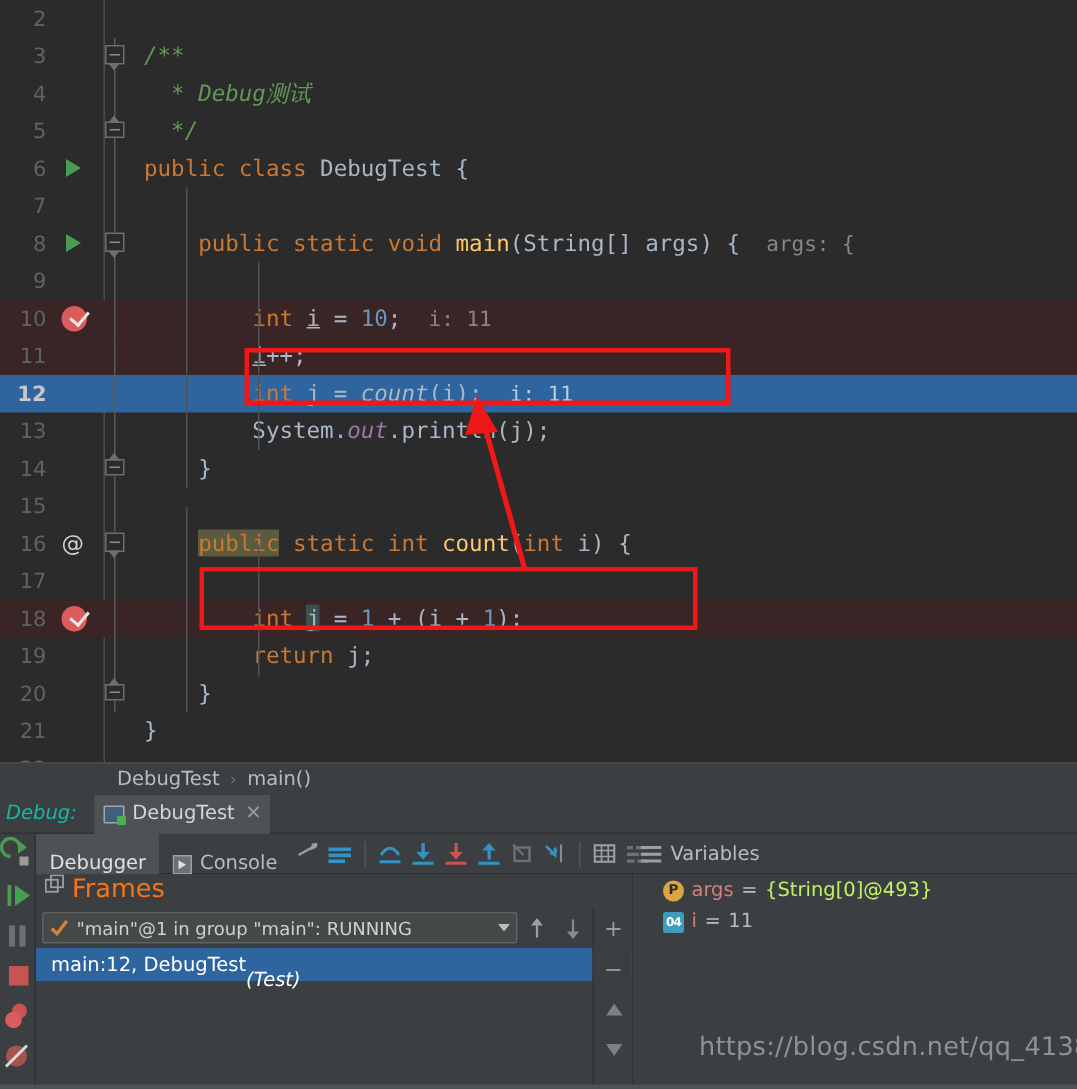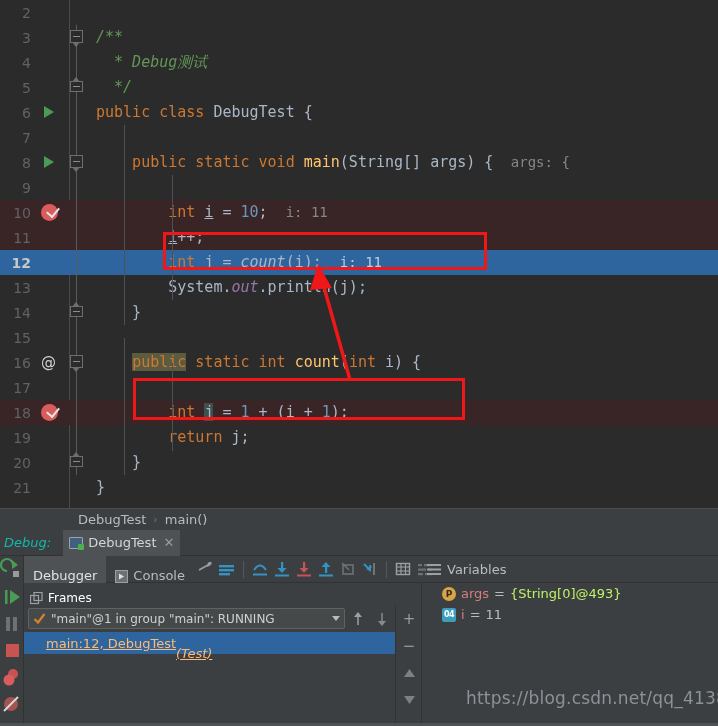--- a/index.html
+++ b/index.html
@@ -201,22 +201,22 @@
     width: 22px; height: 27px; position: relative;
     display: flex; align-items: center; justify-content: center;
   }
 
   
   .frames-pane {
     position: absolute; left: 24px; top: 53px; width: 398px; height: 143px;
     background: #3c3f41; border-right: 1px solid #323232;
   }
   .pane-header {
-    height: 22px; display: flex; align-items: flex-end;
-    padding-left: 6px; gap: 5px; font-size: 12px; color: #ffffff;
+    height: 22px; display: flex; align-items: flex-start;
+    padding-left: 6px; gap: 5px; font-size: 17px; color: #f97316;
     background: #3c3f41;
   }
   .frames-controls {
     height: 27px; display: flex; align-items: center; padding: 0 4px; gap: 2px;
   }
   .thread-select {
     flex: 1 1 auto; height: 21px; display: flex; align-items: center; gap: 5px;
     background: #45494a; border: 1px solid #5f6162; border-radius: 2px;
     padding: 0 4px; font-size: 12px; color: #d0d0d0;
   }
@@ -225,23 +225,22 @@
     width: 0; height: 0;
     border-left: 4px solid transparent; border-right: 4px solid transparent;
     border-top: 5px solid #bbbbbb;
   }
   .fc-icon {
     width: 22px; height: 21px; position: relative;
     display: flex; align-items: center; justify-content: center;
   }
   .frame-row {
     height: 22px; display: flex; align-items: center;
-    padding-left: 22px; font-size: 13px; color: #fdba74;
+    padding-left: 10px; font-size: 13px; color: #ffffff;
     background: #2f659e;
-    text-decoration: underline;
   }
   .frame-row .ital { font-style: italic; margin-top: 20px; }
 
   .frames-right-btns {
     position: absolute; right: 0; top: 22px; width: 26px; height: 121px;
     border-left: 1px solid #323232; background: #3c3f41;
   }
   .frb {
     width: 26px; height: 27px; position: relative;
     display: flex; align-items: center; justify-content: center;

